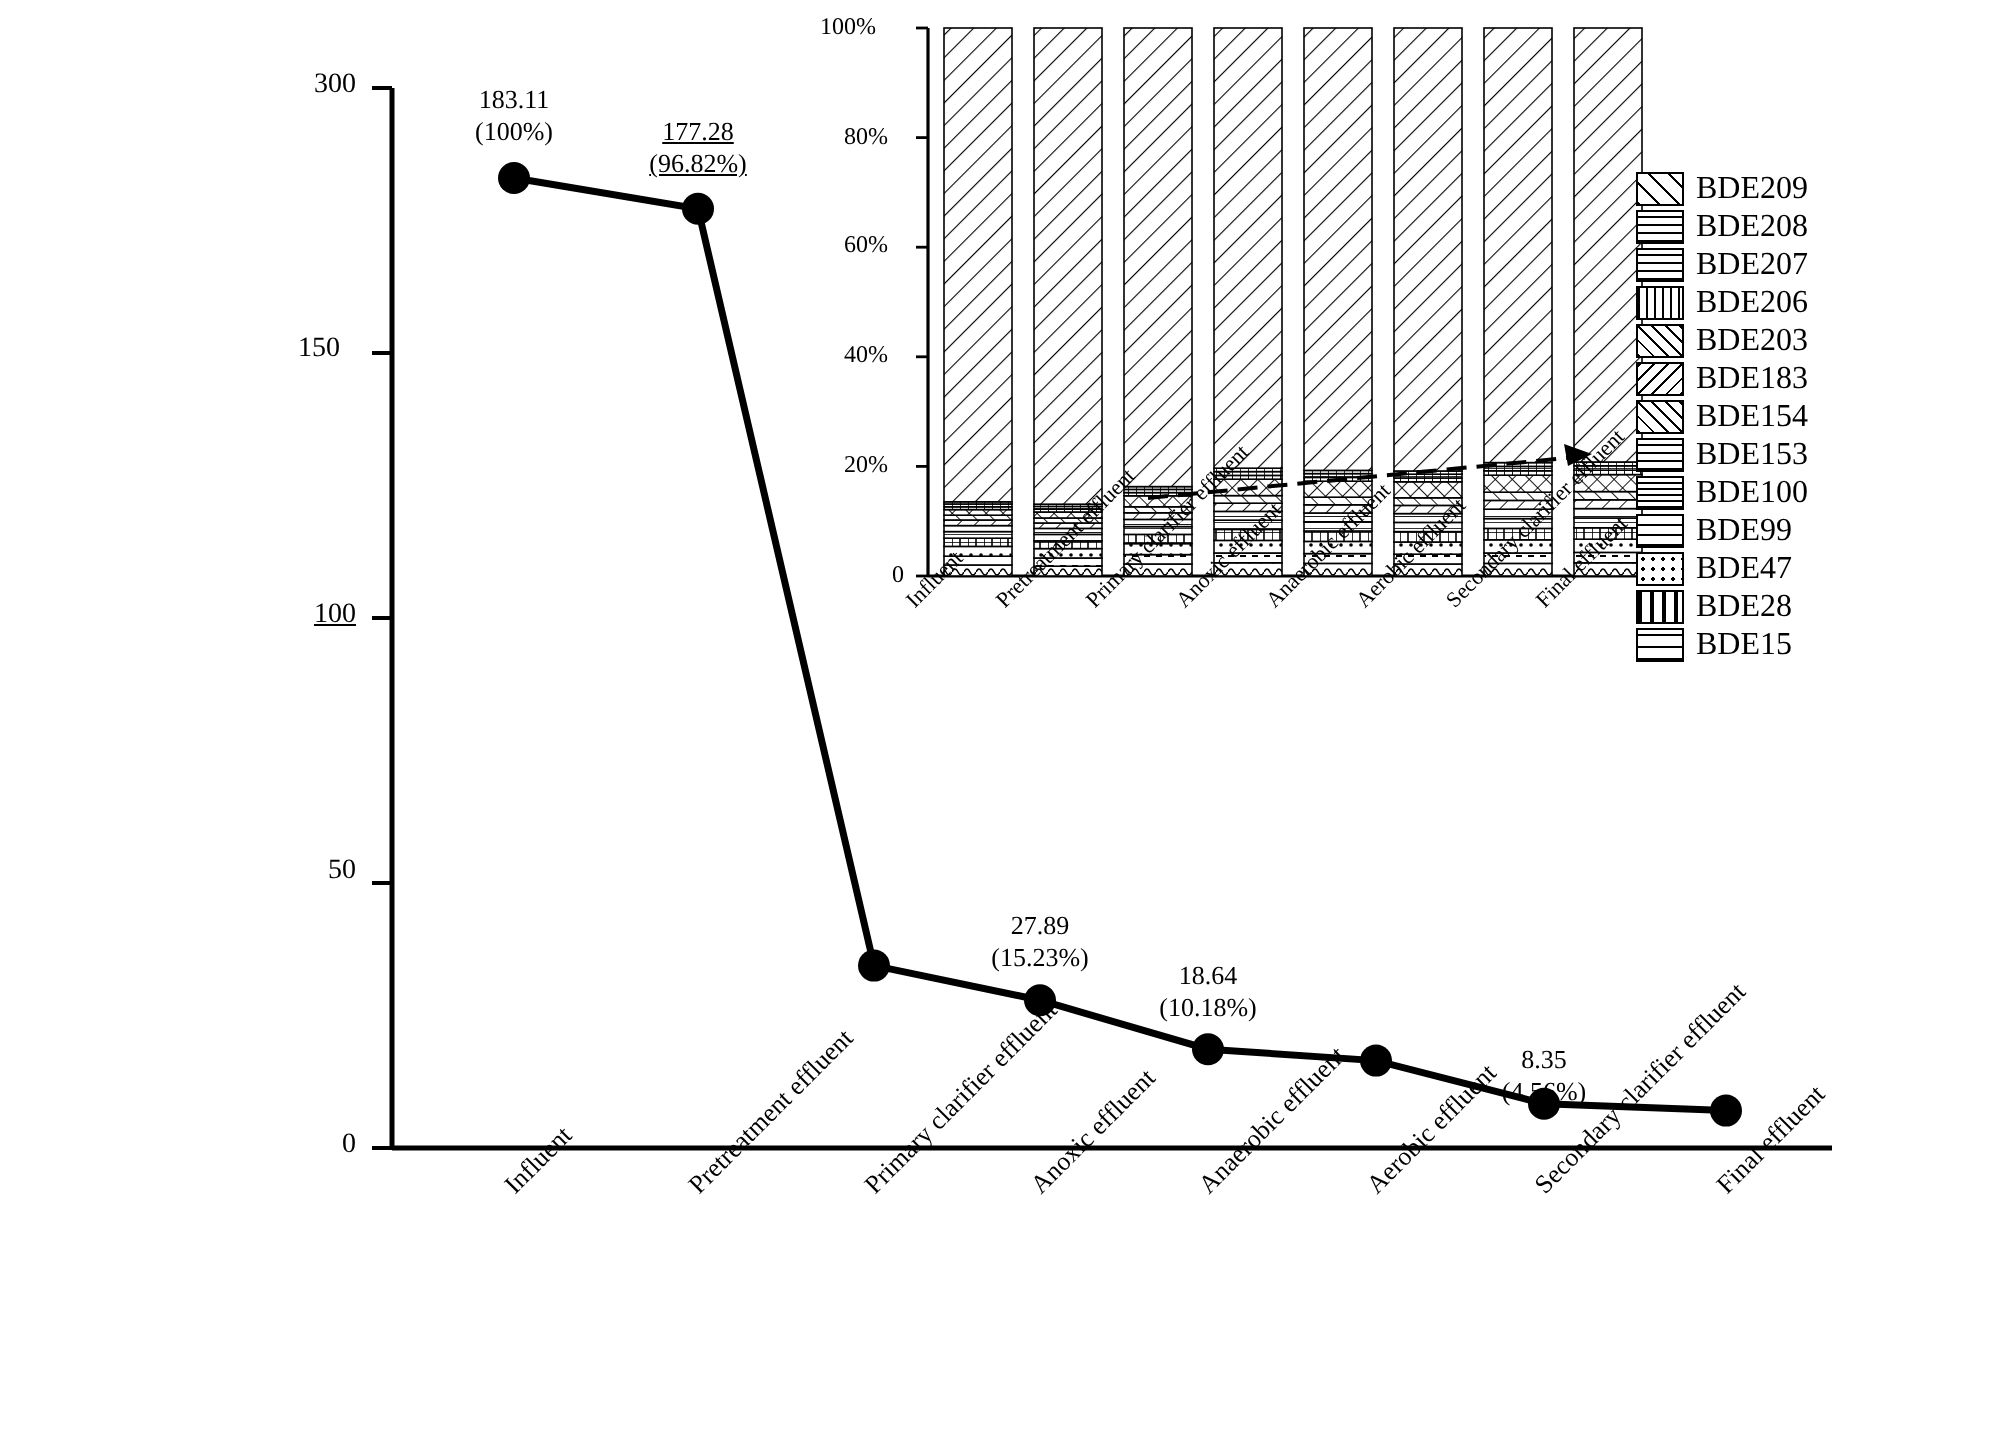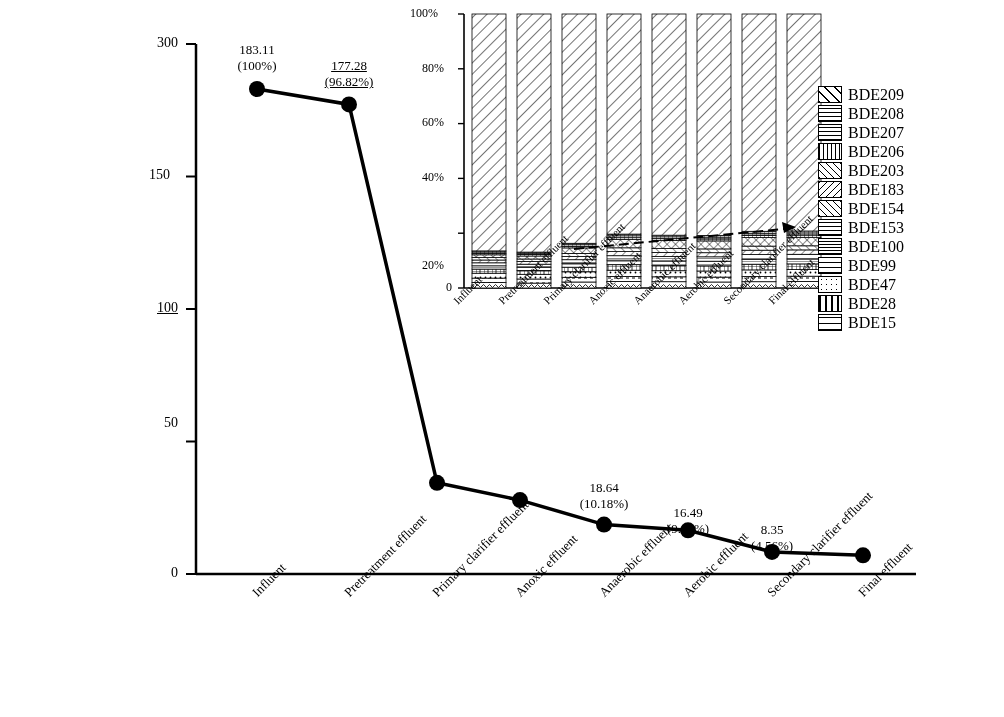--- a/index.html
+++ b/index.html
@@ -123,21 +123,21 @@
         <circle cx="772" cy="551.9" r="8" fill="#000"></circle>
         <circle cx="863" cy="555.3" r="8" fill="#000"></circle>
       </g>
     </svg>
 
     <div class="ylabel-main">
       
     </div>
 
     <div class="ytick-main" style="left:140px;top:565px;">0</div>
-    <div class="ytick-main" style="left:140px;top:415px;">50</div>
+    <div class="ytick-main" style="left:140px;top:428px;">50</div>
     <div class="ytick-main" style="left:140px;top:300px;text-decoration:underline;">100</div>
     <div class="ytick-main" style="left:132px;top:167px;">150</div>
     <div class="ytick-main" style="left:140px;top:35px;">300</div>
 
     <div class="xtick-main" style="left:249px;top:589px;">Influent</div>
     <div class="xtick-main" style="left:341px;top:589px;">Pretreatment effluent</div>
     <div class="xtick-main" style="left:429px;top:589px;">Primary clarifier effluent</div>
     <div class="xtick-main" style="left:512px;top:589px;">Anoxic effluent</div>
     <div class="xtick-main" style="left:596px;top:589px;">Anaerobic effluent</div>
     <div class="xtick-main" style="left:680px;top:589px;">Aerobic effluent</div>
@@ -145,27 +145,27 @@
     <div class="xtick-main" style="left:855px;top:589px;">Final effluent</div>
 
     <div class="pt-label" style="left:207px;top:42px;width:100px;">
       <div>183.11</div>
       <div>(100%)</div>
     </div>
     <div class="pt-label" style="left:299px;top:58px;width:100px;text-decoration:underline;">
       <div>177.28</div>
       <div>(96.82%)</div>
     </div>
+    <div class="pt-label" style="left:470px;top:455px;width:100px;">
+      <div>27.89</div>
+      <div>(15.23%)</div>
+    </div>
     <div class="pt-label" style="left:554px;top:480px;width:100px;">
       <div>18.64</div>
       <div>(10.18%)</div>
-    </div>
-    <div class="pt-label" style="left:638px;top:505px;width:100px;">
-      <div>16.49</div>
-      <div>(9.01%)</div>
     </div>
     <div class="pt-label" style="left:722px;top:522px;width:100px;">
       <div>8.35</div>
       <div>(4.56%)</div>
     </div>
   </div>
 
   <div id="inset">
     <svg width="600" height="300" style="position:absolute;left:0;top:0;">
       <defs>
@@ -364,21 +364,21 @@
         </g>
       </g>
 
       <g>
         <line x1="170" y1="243" x2="390" y2="222" stroke="#000" stroke-width="2" stroke-dasharray="10 5"></line>
         <polygon points="392,221 378,216 380,227" fill="#000"></polygon>
       </g>
     </svg>
 
     <div class="ytick-inset" style="position:absolute;left:8px;top:274px;">0</div>
-    <div class="ytick-inset" style="position:absolute;left:0px;top:219px;margin-top:33px;">20%</div>
+    <div class="ytick-inset" style="position:absolute;left:0px;top:219px;">20%</div>
     <div class="ytick-inset" style="position:absolute;left:0px;top:164px;">40%</div>
     <div class="ytick-inset" style="position:absolute;left:0px;top:109px;">60%</div>
     <div class="ytick-inset" style="position:absolute;left:0px;top:55px;">80%</div>
     <div class="ytick-inset" style="position:absolute;left:-6px;top:0px;">100%</div>
 
     <div class="xtick-inset" style="position:absolute;left:47px;top:292px;">Influent</div>
     <div class="xtick-inset" style="position:absolute;left:92px;top:292px;">Pretreatment effluent</div>
     <div class="xtick-inset" style="position:absolute;left:137px;top:292px;">Primary clarifier effluent</div>
     <div class="xtick-inset" style="position:absolute;left:182px;top:292px;">Anoxic effluent</div>
     <div class="xtick-inset" style="position:absolute;left:227px;top:292px;">Anaerobic effluent</div>

